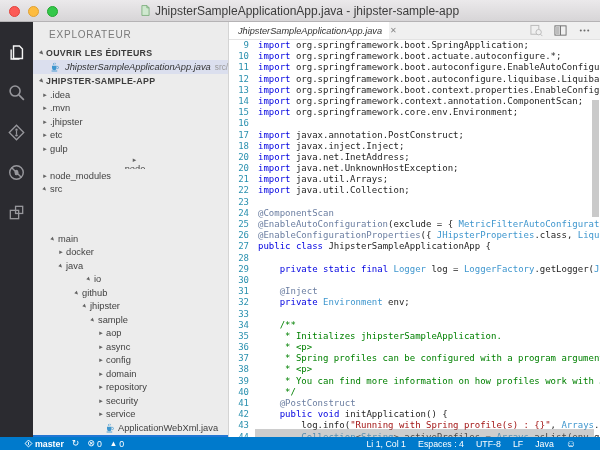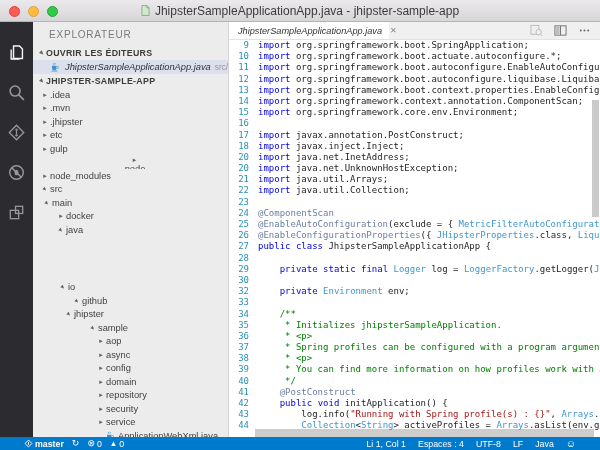--- a/index.html
+++ b/index.html
@@ -171,41 +171,41 @@
           <span class="label">node</span>
         </div>
         <div class="tree-row" style="padding-left: 8px;">
           <span class="twistie">▸</span>
           <span class="label">node_modules</span>
         </div>
         <div class="tree-row" style="padding-left: 8px;">
           <span class="twistie expanded">▸</span>
           <span class="label">src</span>
         </div>
-        <div class="tree-row" style="padding-left: 10px;">
+        <div class="tree-row" style="padding-left: 16px; margin-top: 36px;">
           <span class="twistie expanded">▸</span>
           <span class="label">main</span>
         </div>
         <div class="tree-row" style="padding-left: 24px;">
           <span class="twistie">▸</span>
           <span class="label">docker</span>
         </div>
         <div class="tree-row" style="padding-left: 24px;">
           <span class="twistie expanded">▸</span>
           <span class="label">java</span>
         </div>
-        <div class="tree-row" style="padding-left: 26px; margin-top: 44px;">
+        <div class="tree-row" style="padding-left: 52px;">
           <span class="twistie expanded">▸</span>
           <span class="label">io</span>
         </div>
         <div class="tree-row" style="padding-left: 40px;">
           <span class="twistie expanded">▸</span>
           <span class="label">github</span>
         </div>
-        <div class="tree-row" style="padding-left: 32px;">
+        <div class="tree-row" style="padding-left: 48px;">
           <span class="twistie expanded">▸</span>
           <span class="label">jhipster</span>
         </div>
         <div class="tree-row" style="padding-left: 56px;">
           <span class="twistie expanded">▸</span>
           <span class="label">sample</span>
         </div>
         <div class="tree-row" style="padding-left: 64px;">
           <span class="twistie">▸</span>
           <span class="label">aop</span>
@@ -308,20 +308,21 @@
           <div class="code-row"><span class="num">21</span><span class="src"><span class="tok-kw">import</span><span class="tok-tx"> java.util.Arrays;</span></span></div>
           <div class="code-row"><span class="num">22</span><span class="src"><span class="tok-kw">import</span><span class="tok-tx"> java.util.Collection;</span></span></div>
           <div class="code-row"><span class="num">23</span><span class="src"></span></div>
           <div class="code-row"><span class="num">24</span><span class="src"><span class="tok-an">@ComponentScan</span></span></div>
           <div class="code-row"><span class="num">25</span><span class="src"><span class="tok-an">@EnableAutoConfiguration</span><span class="tok-tx">(exclude = { </span><span class="tok-ty">MetricFilterAutoConfiguration</span></span></div>
           <div class="code-row"><span class="num">26</span><span class="src"><span class="tok-an">@EnableConfigurationProperties</span><span class="tok-tx">({ </span><span class="tok-ty">JHipsterProperties</span><span class="tok-tx">.class, </span><span class="tok-ty">LiquibaseProperties</span></span></div>
           <div class="code-row"><span class="num">27</span><span class="src"><span class="tok-kw">public</span><span class="tok-tx"> </span><span class="tok-kw">class</span><span class="tok-tx"> JhipsterSampleApplicationApp {</span></span></div>
           <div class="code-row"><span class="num">28</span><span class="src"></span></div>
           <div class="code-row"><span class="num">29</span><span class="src"><span class="tok-tx">    </span><span class="tok-kw">private</span><span class="tok-tx"> </span><span class="tok-kw">static</span><span class="tok-tx"> </span><span class="tok-kw">final</span><span class="tok-tx"> </span><span class="tok-ty">Logger</span><span class="tok-tx"> log = </span><span class="tok-ty">LoggerFactory</span><span class="tok-tx">.getLogger(</span><span class="tok-ty">JhipsterSampleApplicationApp</span></span></div>
           <div class="code-row"><span class="num">30</span><span class="src"></span></div>
+          <div class="code-row"><span class="num">31</span><span class="src"><span class="tok-tx">    </span><span class="tok-an">@Inject</span></span></div>
           <div class="code-row"><span class="num">32</span><span class="src"><span class="tok-tx">    </span><span class="tok-kw">private</span><span class="tok-tx"> </span><span class="tok-ty">Environment</span><span class="tok-tx"> env;</span></span></div>
           <div class="code-row"><span class="num">33</span><span class="src"></span></div>
           <div class="code-row"><span class="num">34</span><span class="src"><span class="tok-co">    /**</span></span></div>
           <div class="code-row"><span class="num">35</span><span class="src"><span class="tok-co">     * Initializes jhipsterSampleApplication.</span></span></div>
           <div class="code-row"><span class="num">36</span><span class="src"><span class="tok-co">     * &lt;p&gt;</span></span></div>
           <div class="code-row"><span class="num">37</span><span class="src"><span class="tok-co">     * Spring profiles can be configured with a program arguments --spring.profiles.active=your-active-profile</span></span></div>
           <div class="code-row"><span class="num">38</span><span class="src"><span class="tok-co">     * &lt;p&gt;</span></span></div>
           <div class="code-row"><span class="num">39</span><span class="src"><span class="tok-co">     * You can find more information on how profiles work with JHipster on http://jhipster.github.io/profiles/</span></span></div>
           <div class="code-row"><span class="num">40</span><span class="src"><span class="tok-co">     */</span></span></div>
           <div class="code-row"><span class="num">41</span><span class="src"><span class="tok-tx">    </span><span class="tok-an">@PostConstruct</span></span></div>

